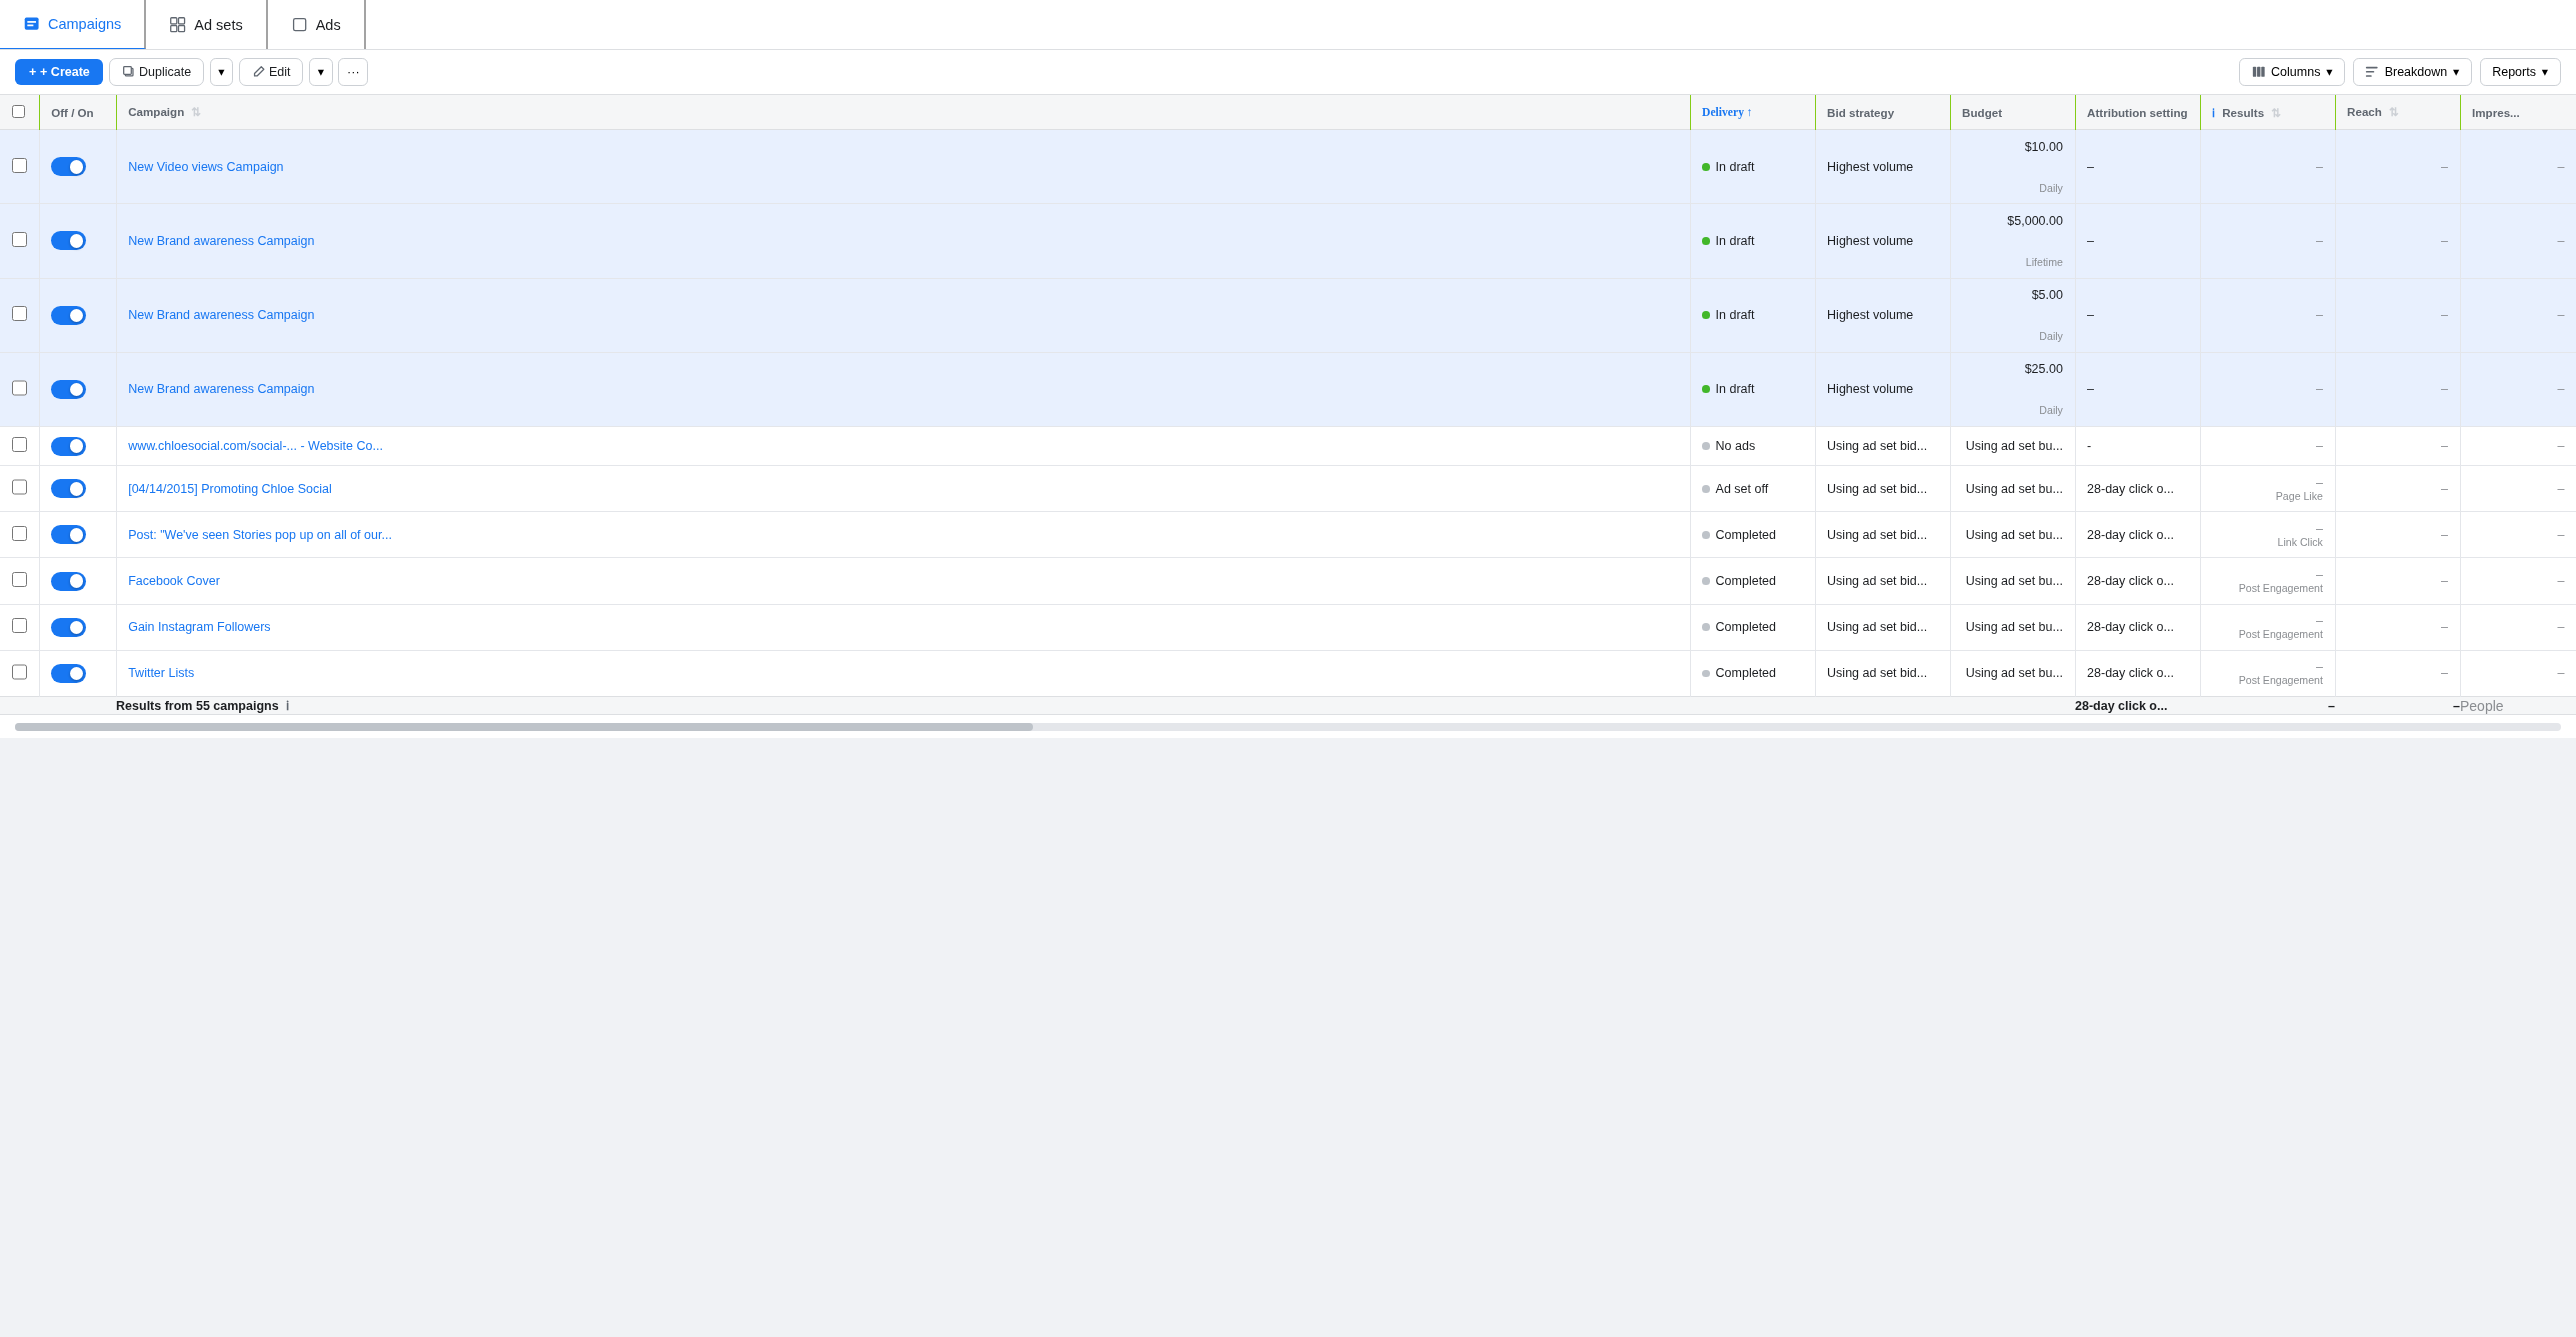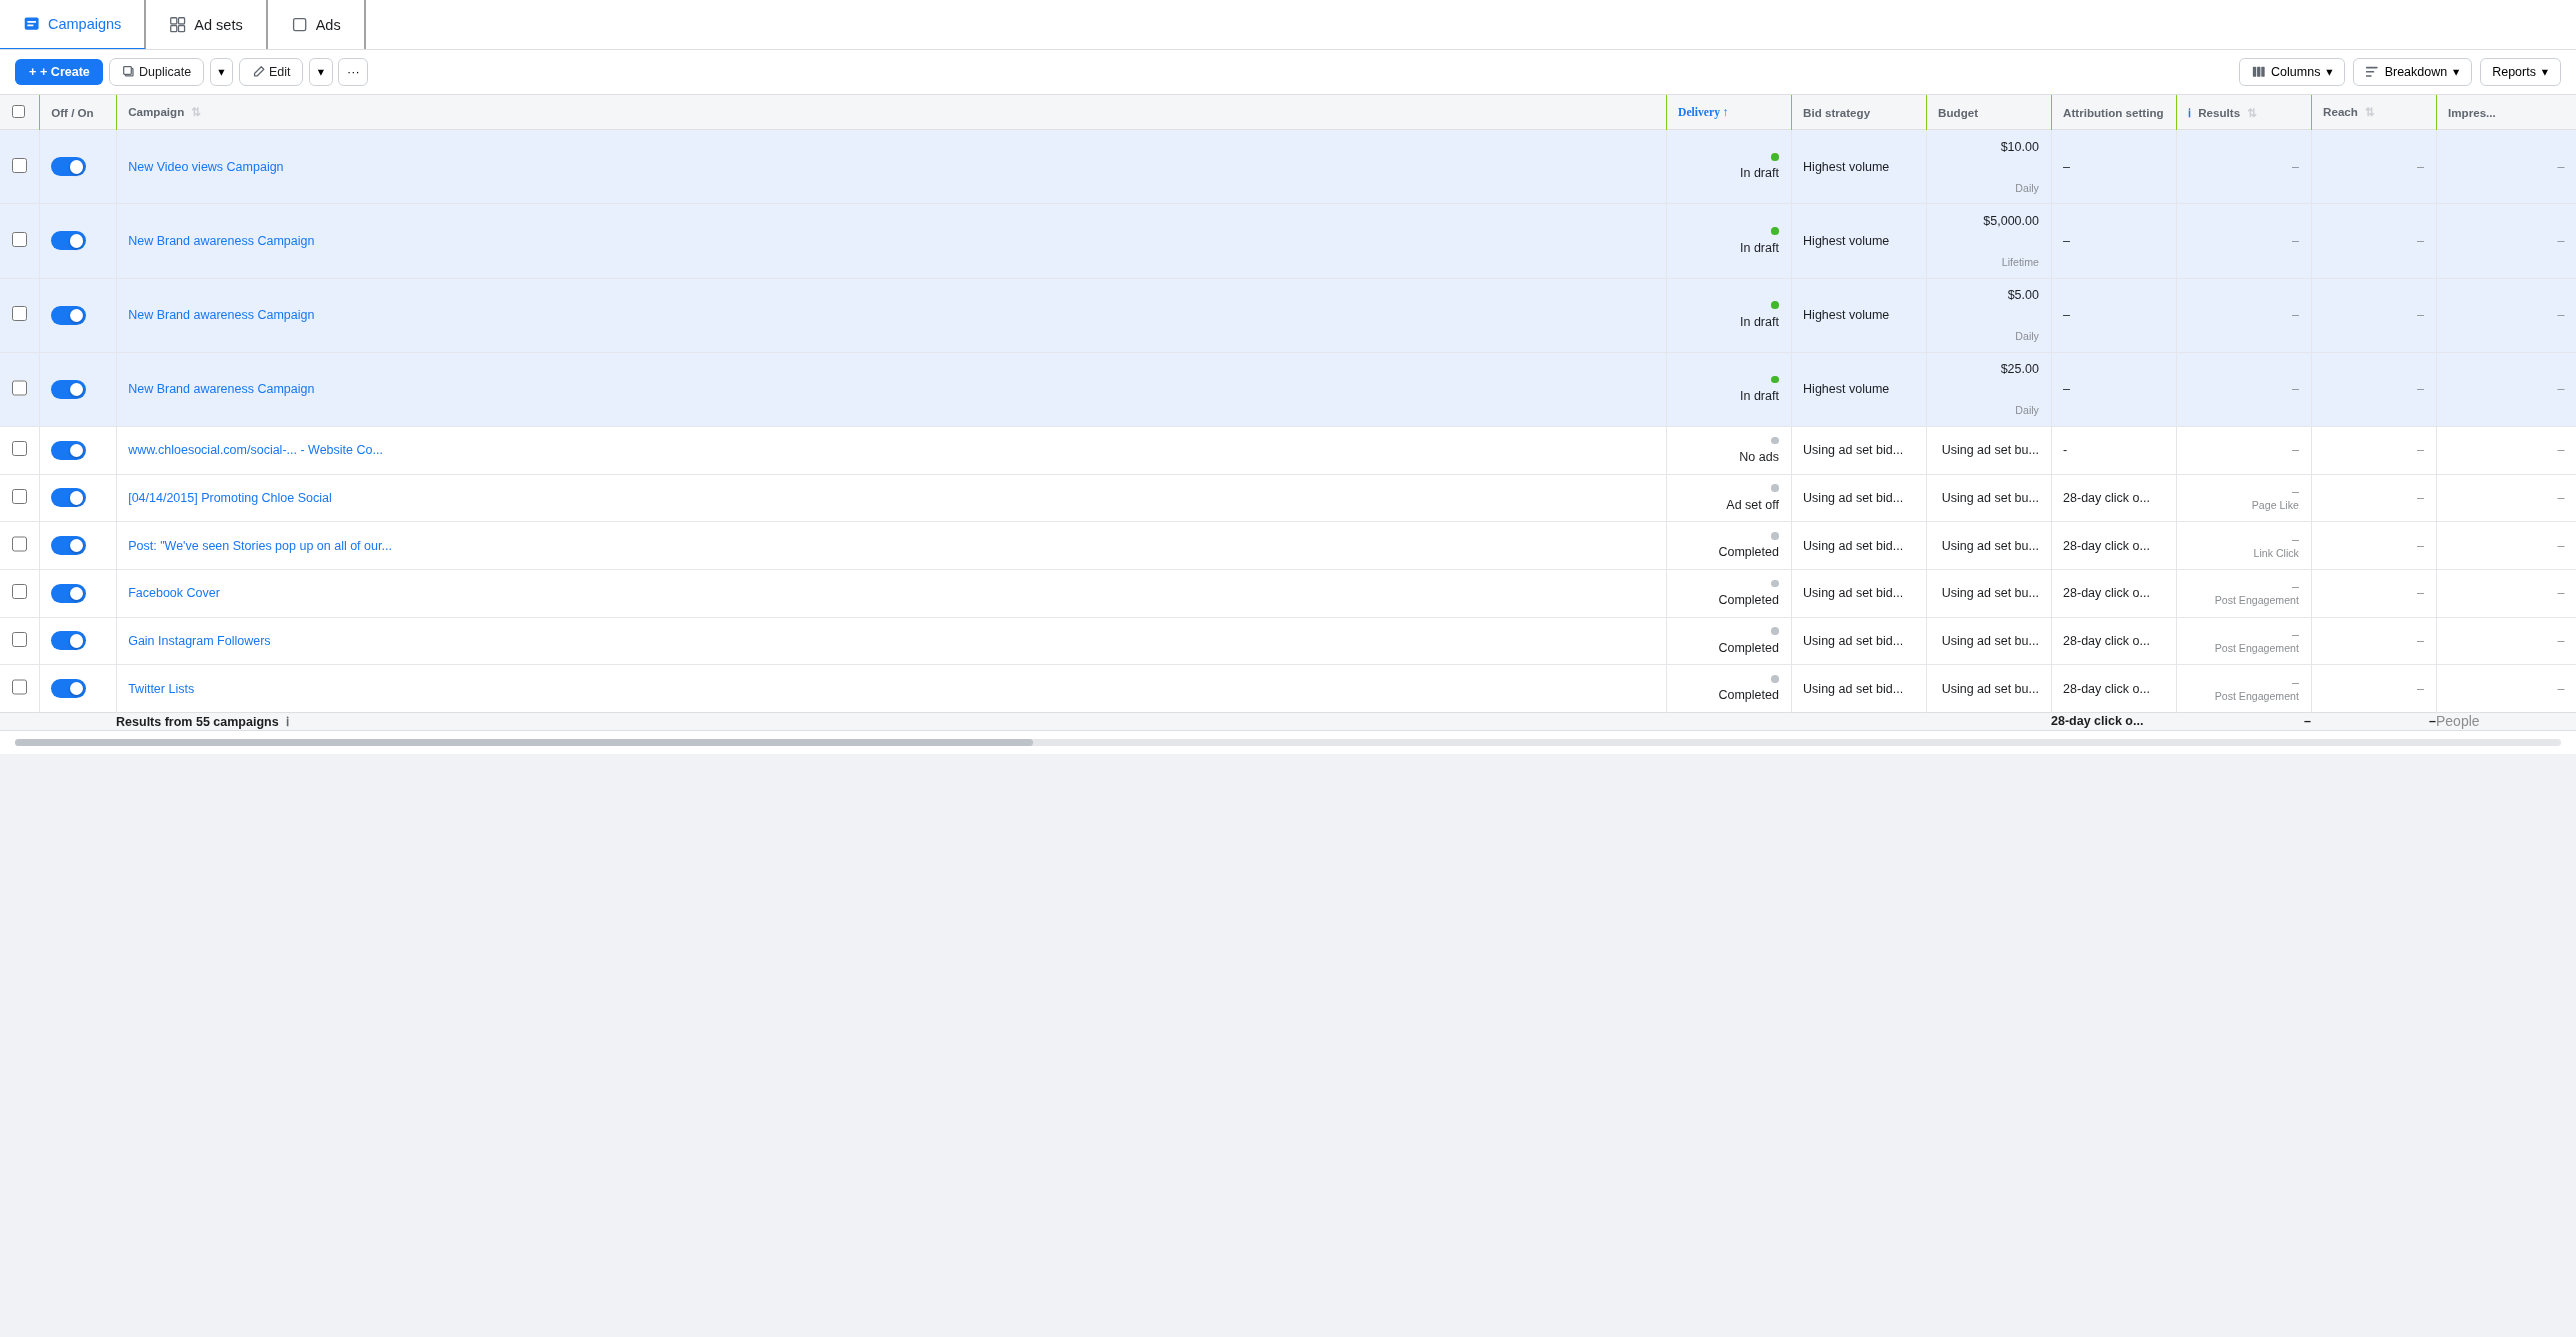--- a/index.html
+++ b/index.html
@@ -144,21 +144,21 @@
     }
 
     tbody td:last-child { border-right: none; }
 
     .campaign-name {
       color: #1877f2;
       cursor: pointer;
       text-decoration: none;
     }
 
-    .delivery-cell { display: flex; align-items: flex-end; gap: 5.8px; flex-direction: column; }
+    .delivery-cell { display: flex; align-items: center; gap: 5.8px; }
     .dot { width: 7.7px; height: 7.7px; border-radius: 50%; display: inline-block; flex-shrink: 0; }
     .dot-green { background: #42b72a; }
     .dot-gray { background: #bec3c9; }
 
     .toggle-container {
       display: flex;
       align-items: center;
       gap: 5.8px;
     }
 
@@ -236,21 +236,21 @@
 
     .col-checkbox { width: 35px; }
     .col-toggle { width: 77px; }
     .col-campaign { min-width: 250px; }
     .col-delivery { width: 125px; font-family: Liberation Serif, serif; }
     .col-bid { width: 135px; }
     .col-budget { width: 125px; }
     .col-attribution { width: 125px; margin-left: 20px; }
     .col-results { width: 135px; }
     .col-reach { width: 125px; }
-    .col-impressions { width: 140px; }
+    .col-impressions { width: 116px; }
   </style>
 </head>
 <body>
 
 <div class="top-nav">
   <div class="nav-tab active">
     <svg class="tab-icon" viewBox="0 0 20 20" fill="#1877f2">
       <rect x="2" y="3" width="16" height="14" rx="2" fill="#1877f2"></rect>
       <rect x="5" y="7" width="10" height="2" fill="#fff"></rect>
       <rect x="5" y="11" width="7" height="2" fill="#fff"></rect>

